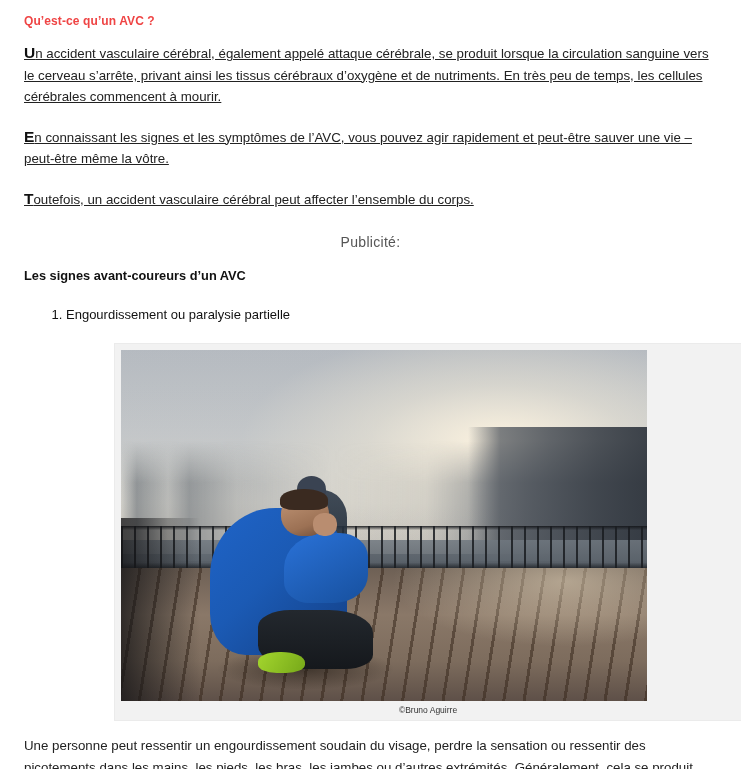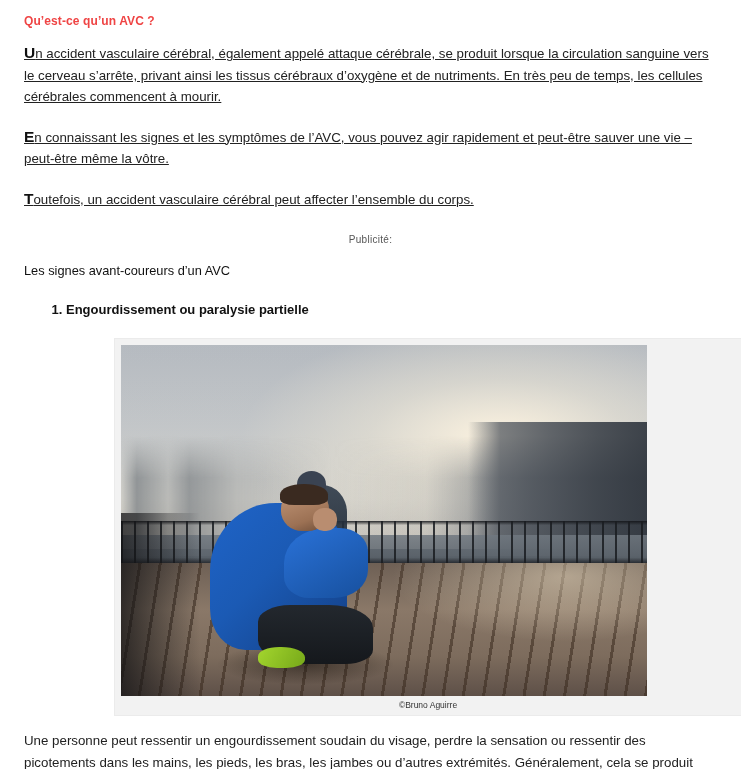--- a/index.html
+++ b/index.html
@@ -36,38 +36,38 @@
     max-width: 700px;
     text-decoration: underline;
   }
   p.body .dropcap {
     font-size: 15.5px;
     font-weight: bold;
     color: #111;
   }
   .ad-label {
     text-align: center;
-    font-size: 10px;
+    font-size: 14px;
     color: #555;
     letter-spacing: 0.3px;
     margin: 24px 0 18px 0;
   }
   .subheading {
     font-size: 12.8px;
-    font-weight: normal;
+    font-weight: bold;
     color: #111;
     margin: 0 0 22px 0;
   }
   ol.signs {
     margin: 0 0 16px 0;
     padding-left: 42px;
   }
   ol.signs li {
     font-size: 13px;
-    font-weight: bold;
+    font-weight: normal;
     color: #111;
     line-height: 20px;
   }
   .figure {
     margin: 18px 0 0 90px;
     width: 628px;
     background: #f2f2f2;
     border: 1px solid #ebebeb;
     padding: 6px 6px 2px 6px;
     box-sizing: border-box;

